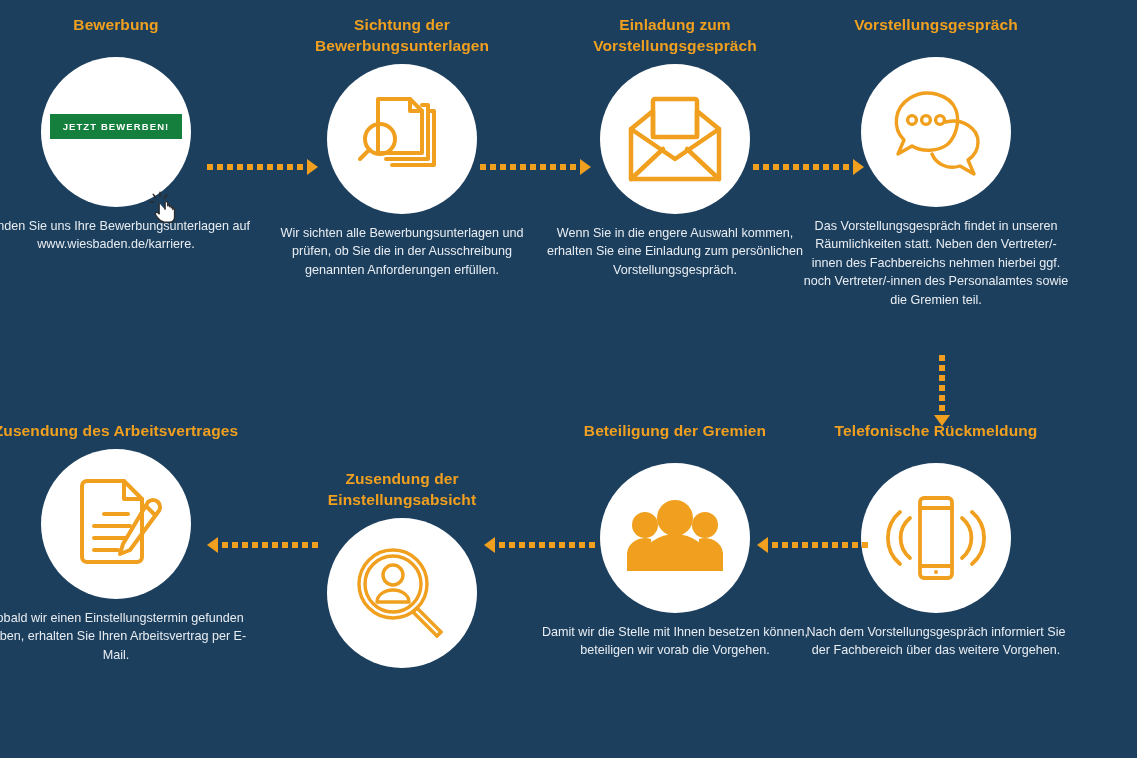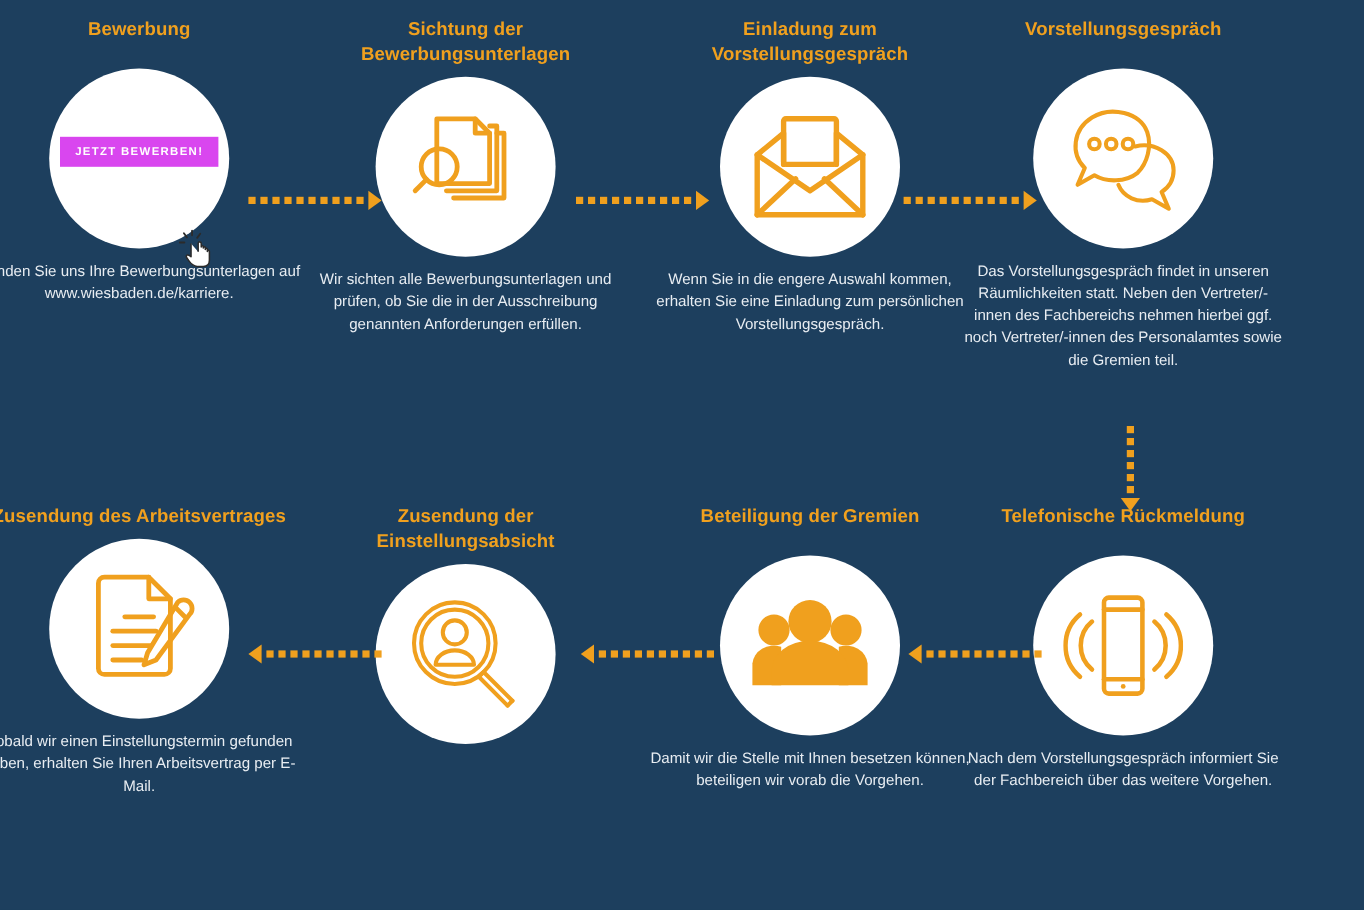--- a/index.html
+++ b/index.html
@@ -64,31 +64,31 @@
   .r1 { top: 14px; }
   .r1 .circle-wrap { margin-top: 8px; }
   .r1 .step-desc { margin-top: 10px; }
 
   
   .r2 { top: 420px; }
   .r2 .circle-wrap { margin-top: 8px; }
   .r2 .step-desc { margin-top: 10px; }
 
   .c1 { left: -26px; }
-  .c2 { left: 246px; }
+  .c2 { left: 260px; }
   .c3 { left: 533px; }
   .c4 { left: 794px; }
 
   .r1.c1 .step-title { margin-bottom: 22px; }
   .r1.c2 .step-title { margin-bottom: 1px; }
   .r1.c3 .step-title { margin-bottom: 1px; }
   .r1.c4 .step-title { margin-bottom: 22px; }
 
   .r2.c1 .step-title { margin-bottom: 1px; }
-  .r2.c2 .step-title { margin-bottom: 1px; }
+  .r2.c2 .step-title { margin-bottom: 1px; margin-top: 48px; }
   .r2.c3 .step-title { margin-bottom: 22px; }
   .r2.c4 .step-title { margin-bottom: 22px; }
 
   
   .connector {
     position: absolute;
     display: flex;
     align-items: center;
     height: 14px;
   }
@@ -121,21 +121,21 @@
   .conn-vert .conn-head {
     border: none;
     width: 0; height: 0;
     border-left: 8px solid transparent;
     border-right: 8px solid transparent;
     border-top: 11px solid #f0a01e;
   }
 
   
   .apply-btn {
-    background: #d946ef;
+    background: #15803d;
     color: #ffffff;
     font-size: 9.5px;
     font-weight: bold;
     letter-spacing: 1.1px;
     padding: 7px 13px;
     white-space: nowrap;
     position: relative;
     top: -6px;
   }
   .cursor-hand {

